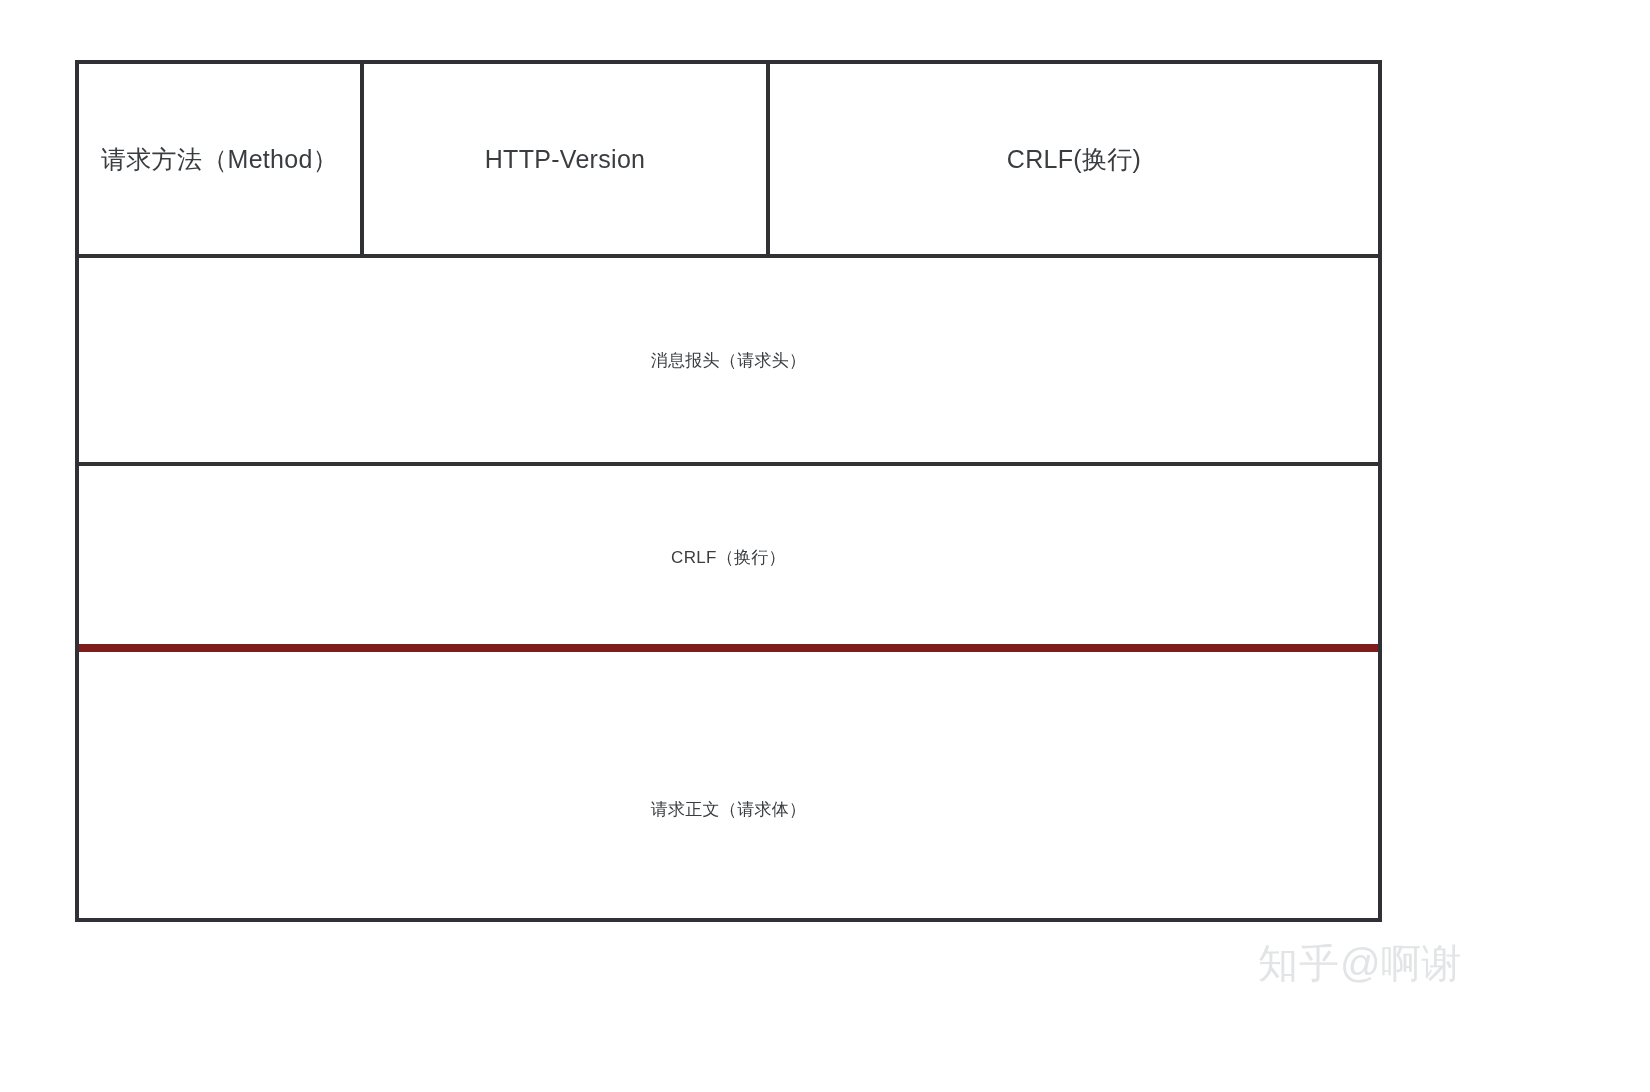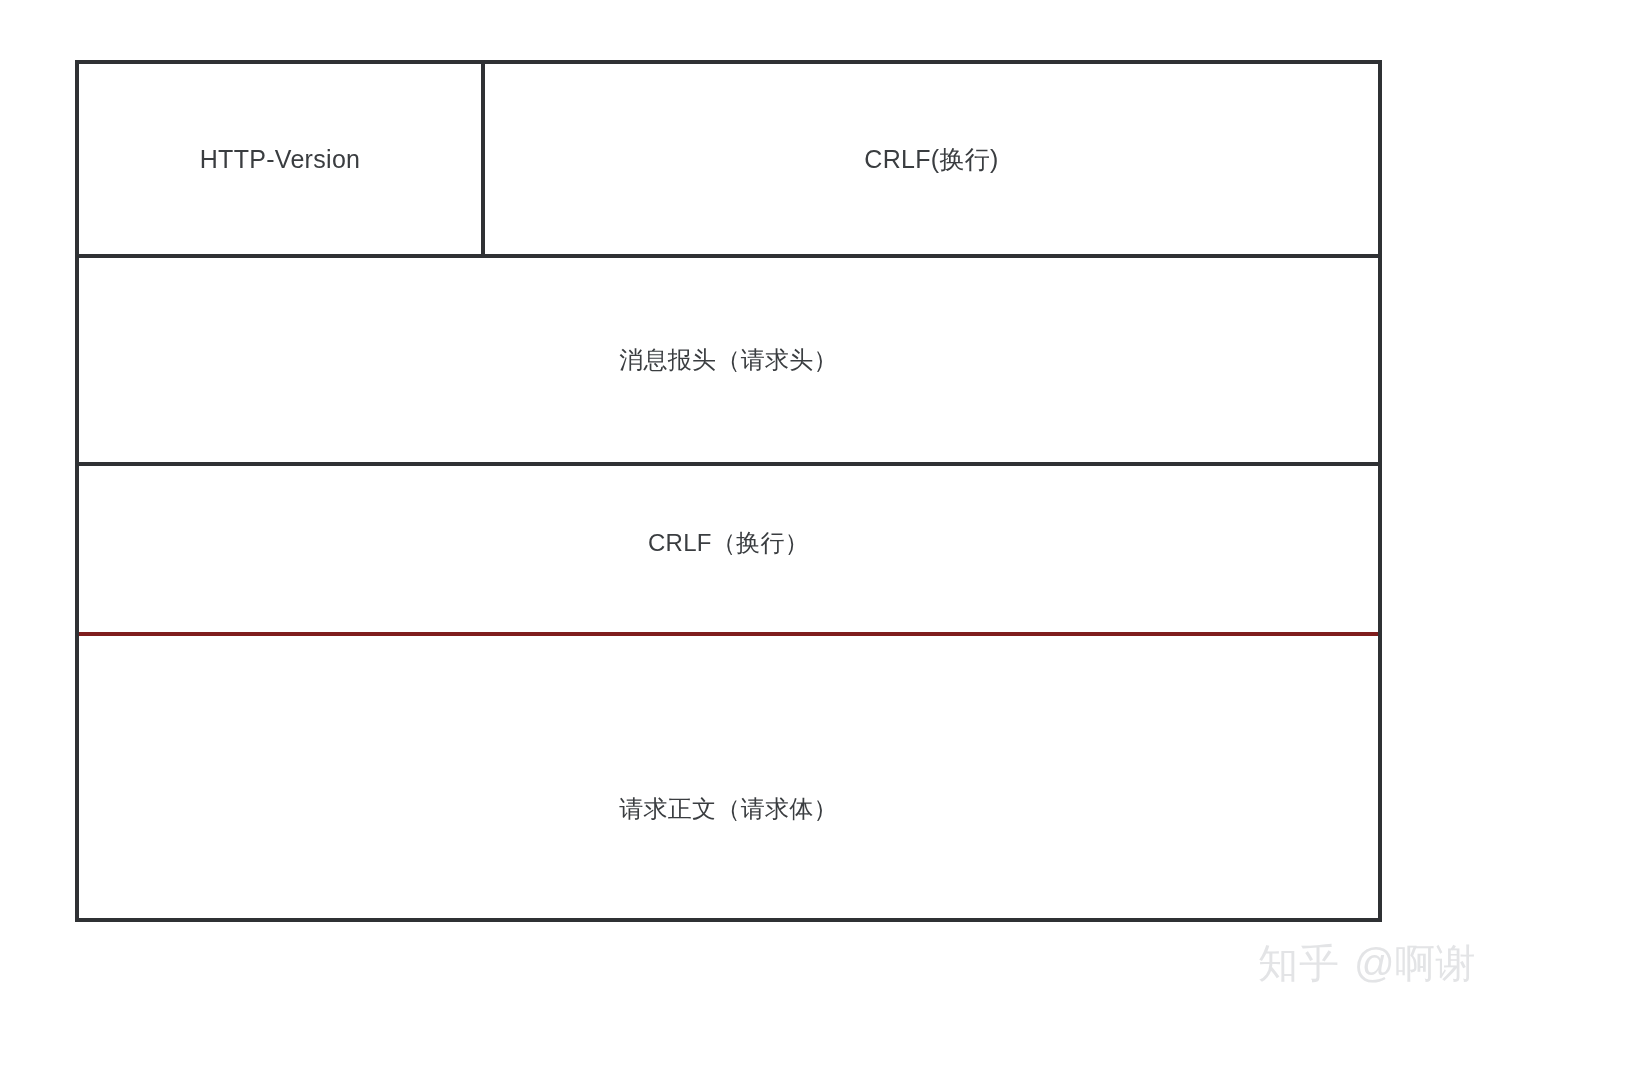--- a/index.html
+++ b/index.html
@@ -62,64 +62,64 @@
   
   .block-row {
     position: absolute;
     left: 0;
     right: 0;
     box-sizing: border-box;
     display: flex;
     align-items: center;
     justify-content: center;
     color: #3a3d40;
-    font-size: 24px;
+    font-size: 17px;
     letter-spacing: 0.3px;
     white-space: nowrap;
   }
   .row-headers {
     top: 194px;
     height: 208px;
     border-bottom: 4px solid #2f3134;
   }
   .row-blankline {
-    top: 390px;
+    top: 406px;
     height: 182px;
-    border-bottom: 4px solid #7f1d1d;
+    border-bottom: 8px solid #7f1d1d;
   }
   .row-body {
     top: 608px;
     bottom: 0;
     margin-top: 28px;
   }
 
   
   #watermark {
     position: absolute;
     left: 1258px;
     top: 943px;
     display: flex;
     align-items: center;
-    gap: 14px;
     color: #e3e4e6;
     font-size: 40px;
     line-height: 1;
     white-space: nowrap;
     user-select: none;
     justify-content: center;
   }
   #watermark .wm-logo { letter-spacing: 1px; }
   #watermark .wm-user { letter-spacing: 0.5px; }
 </style>
 </head>
 <body>
 
 <div id="http-request-structure-diagram">
 
   <div class="start-line-row">
+    <div class="start-line-cell cell-method">请求方法（Method）</div>
     <div class="start-line-cell cell-version">HTTP-Version</div>
     <div class="start-line-cell cell-crlf">CRLF(换行)</div>
   </div>
 
   <div class="block-row row-headers">消息报头（请求头）</div>
 
   <div class="block-row row-blankline">CRLF（换行）</div>
 
   <div class="block-row row-body">请求正文（请求体）</div>
 

